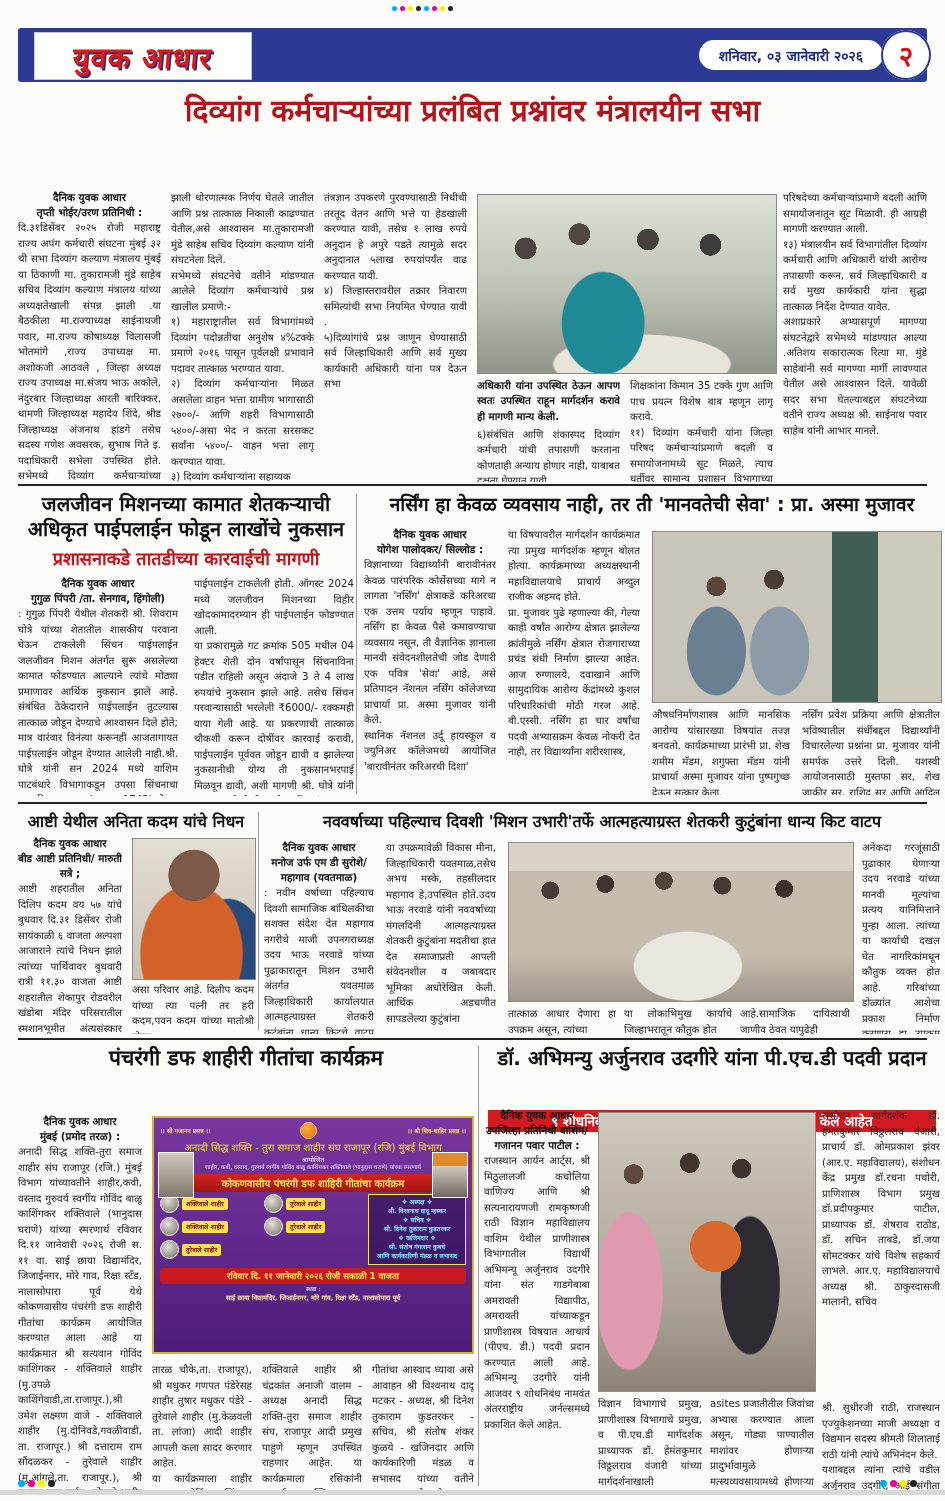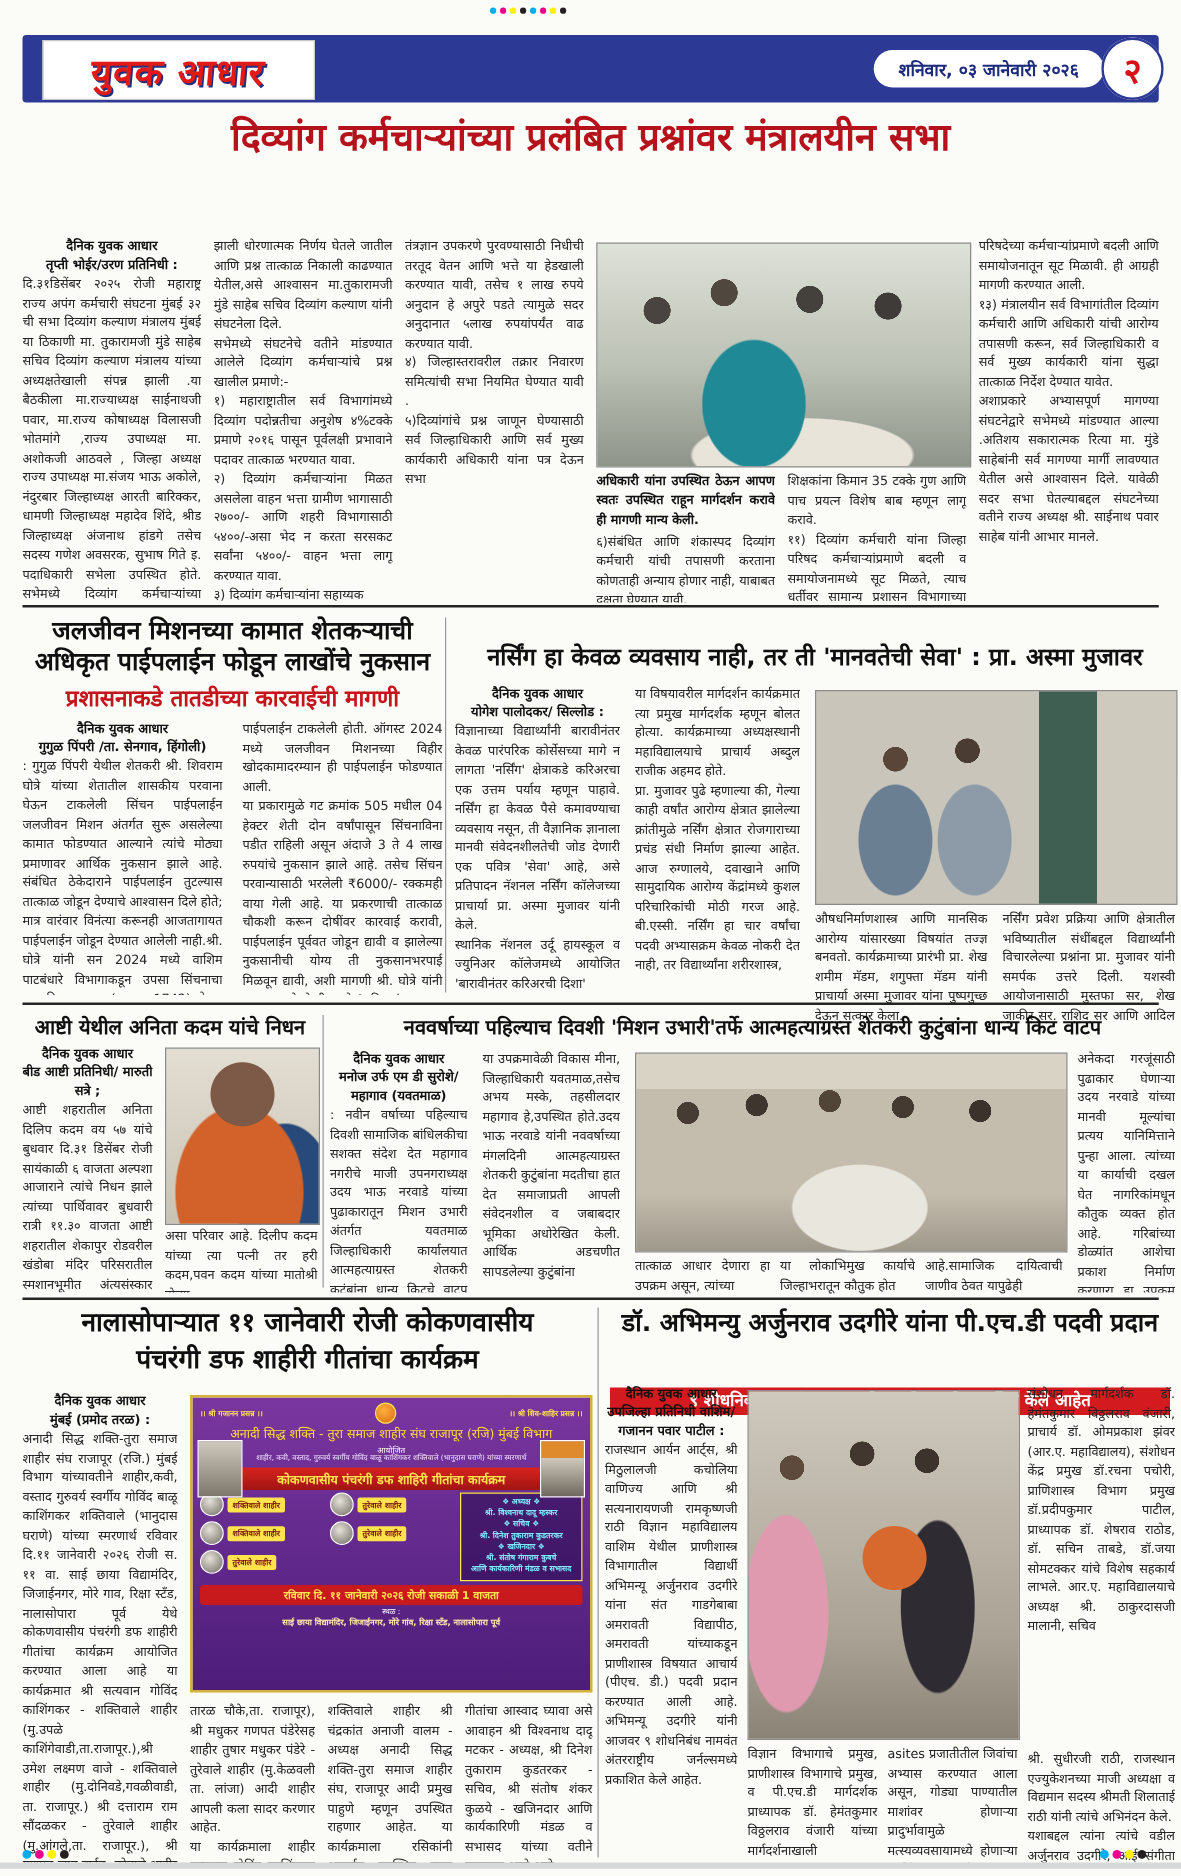--- a/index.html
+++ b/index.html
@@ -179,21 +179,21 @@
       <div class="coltext">: गुगुळ पिंपरी येथील शेतकरी श्री. शिवराम घोत्रे यांच्या शेतातील शासकीय परवाना घेऊन टाकलेली सिंचन पाईपलाईन जलजीवन मिशन अंतर्गत सुरू असलेल्या कामात फोडण्यात आल्याने त्यांचे मोठ्या प्रमाणावर आर्थिक नुकसान झाले आहे. संबंधित ठेकेदाराने पाईपलाईन तुटल्यास तात्काळ जोडून देण्याचे आश्वासन दिले होते; मात्र वारंवार विनंत्या करूनही आजतागायत पाईपलाईन जोडून देण्यात आलेली नाही.श्री. घोत्रे यांनी सन 2024 मध्ये वाशिम पाटबंधारे विभागाकडून उपसा सिंचनाचा शासकीय परवाना (जा.क्र. 1742) घेऊन तसेच आवश्यक नाहरकत प्रमाणपत्र प्राप्त करून गायरान गट क्रमांक 546 मधून अधिकृत</div>
     </div>
     <div class="colbox" style="left:176px;top:84px;width:160px;height:220px;">
       <div class="coltext">पाईपलाईन टाकलेली होती. ऑगस्ट 2024 मध्ये जलजीवन मिशनच्या विहीर खोदकामादरम्यान ही पाईपलाईन फोडण्यात आली.
 या प्रकारामुळे गट क्रमांक 505 मधील 04 हेक्टर शेती दोन वर्षांपासून सिंचनाविना पडीत राहिली असून अंदाजे 3 ते 4 लाख रुपयांचे नुकसान झाले आहे. तसेच सिंचन परवान्यासाठी भरलेली ₹6000/- रक्कमही वाया गेली आहे. या प्रकरणाची तात्काळ चौकशी करून दोषींवर कारवाई करावी, पाईपलाईन पूर्ववत जोडून द्यावी व झालेल्या नुकसानीची योग्य ती नुकसानभरपाई मिळवून द्यावी, अशी मागणी श्री. घोत्रे यांनी प्रशासनाकडे केली आहे.8 दिवसांच्या आत कार्यवाही न झाल्यास, ग्रामपंचायत कार्यालय, गुगुळ पिंपरी समोर कुटुंबासह आमरण उपोषण करण्याचा इशाराही त्यांनी दिला आहे.</div>
     </div>
   </div>
 
   <div class="vrule" style="left:356px;top:494px;height:300px;"></div>
 
-  <div class="abs" style="left:364px;top:512px;width:576px;height:306px;">
+  <div class="abs" style="left:364px;top:491px;width:576px;height:306px;">
     <div class="h2" style="font-size:19px;">नर्सिंग हा केवळ व्यवसाय नाही, तर ती 'मानवतेची सेवा' : प्रा. अस्मा मुजावर</div>
     <div class="colbox" style="left:0;top:36px;width:132px;height:268px;">
       <div class="byline">दैनिक युवक आधार</div>
       <div class="byline">योगेश पालोदकर/ सिल्लोड :</div>
       <div class="coltext">विज्ञानाच्या विद्यार्थ्यांनी बारावीनंतर केवळ पारंपरिक कोर्सेसच्या मागे न लागता 'नर्सिंग' क्षेत्राकडे करिअरचा एक उत्तम पर्याय म्हणून पाहावे. नर्सिंग हा केवळ पैसे कमावण्याचा व्यवसाय नसून, ती वैज्ञानिक ज्ञानाला मानवी संवेदनशीलतेची जोड देणारी एक पवित्र 'सेवा' आहे, असे प्रतिपादन नॅशनल नर्सिंग कॉलेजच्या प्राचार्या प्रा. अस्मा मुजावर यांनी केले.
 स्थानिक नॅशनल उर्दू हायस्कूल व ज्युनिअर कॉलेजमध्ये आयोजित 'बारावीनंतर करिअरची दिशा'</div>
     </div>
     <div class="colbox" style="left:144px;top:36px;width:132px;height:268px;">
       <div class="coltext">या विषयावरील मार्गदर्शन कार्यक्रमात त्या प्रमुख मार्गदर्शक म्हणून बोलत होत्या. कार्यक्रमाच्या अध्यक्षस्थानी महाविद्यालयाचे प्राचार्य अब्दुल राजीक अहमद होते.
 प्रा. मुजावर पुढे म्हणाल्या की, गेल्या काही वर्षांत आरोग्य क्षेत्रात झालेल्या क्रांतीमुळे नर्सिंग क्षेत्रात रोजगाराच्या प्रचंड संधी निर्माण झाल्या आहेत. आज रुग्णालये, दवाखाने आणि सामुदायिक आरोग्य केंद्रांमध्ये कुशल परिचारिकांची मोठी गरज आहे. बी.एस्सी. नर्सिंग हा चार वर्षांचा पदवी अभ्यासक्रम केवळ नोकरी देत नाही, तर विद्यार्थ्यांना शरीरशास्त्र,</div>
@@ -246,21 +246,20 @@
     </div>
     <div class="colbox" style="left:598px;top:30px;width:78px;height:194px;">
       <div class="coltext">अनेकदा गरजूंसाठी पुढाकार घेणाऱ्या उदय नरवाडे यांच्या मानवी मूल्यांचा प्रत्यय यानिमित्ताने पुन्हा आला. त्यांच्या या कार्याची दखल घेत नागरिकांमधून कौतुक व्यक्त होत आहे. गरिबांच्या डोळ्यांत आशेचा प्रकाश निर्माण करणारा हा उपक्रम प्रेरणादायी ठरत आहे.</div>
     </div>
   </div>
 
   <div class="hrule" style="top:1038px;"></div>
 
   <div class="abs" style="left:18px;top:1044px;width:456px;height:446px;">
     <div class="h2" style="font-size:21px;line-height:1.4;">
-      <div>नालासोपाऱ्यात ११ जानेवारी रोजी कोकणवासीय</div>
       <div>पंचरंगी डफ शाहीरी गीतांचा कार्यक्रम</div>
     </div>
     <div class="colbox" style="left:0;top:70px;width:124px;height:376px;">
       <div class="byline">दैनिक युवक आधार</div>
       <div class="byline">मुंबई (प्रमोद तरळ) :</div>
       <div class="coltext">अनादी सिद्ध शक्ति-तुरा समाज शाहीर संघ राजापूर (रजि.) मुंबई विभाग यांच्यावतीने शाहीर,कवी, वस्ताद गुरुवर्य स्वर्गीय गोविंद बाळू काशिंगकर शक्तिवाले (भानुदास घराणे) यांच्या स्मरणार्थ रविवार दि.११ जानेवारी २०२६ रोजी स. ११ वा. साई छाया विद्यामंदिर, जिजाईनगर, मोरे गाव, रिक्षा स्टँड, नालासोपारा पूर्व येथे कोकणवासीय पंचरंगी डफ शाहीरी गीतांचा कार्यक्रम आयोजित करण्यात आला आहे या कार्यक्रमात श्री सत्यवान गोविंद काशिंगकर - शक्तिवाले शाहीर (मु.उपळे काशिंगेवाडी,ता.राजापूर.),श्री उमेश लक्ष्मण वाजे - शक्तिवाले शाहीर (मु.दोनिवडे,गवळीवाडी, ता. राजापूर.) श्री दत्ताराम राम सौंदळकर - तुरेवाले शाहीर (मु.आंगले,ता. राजापूर.), श्री गणपत जानू वाईत- तुरेवाले शाहीर (मु.</div>
     </div>
 
     <div class="poster" style="left:134px;top:72px;width:322px;height:238px;">
       <div class="p-side" style="left:4px;top:34px;"></div>

